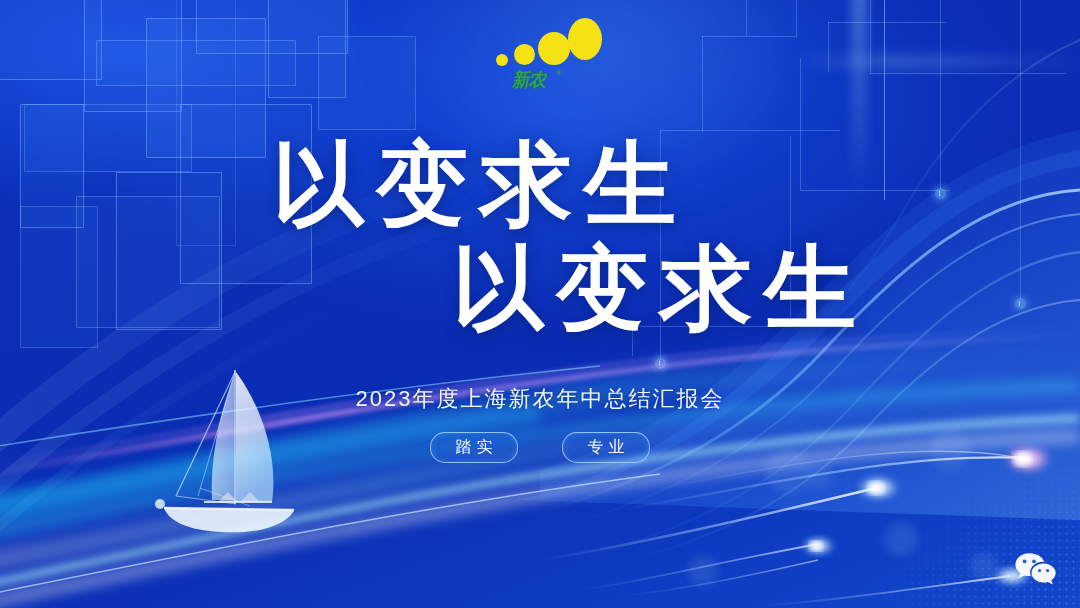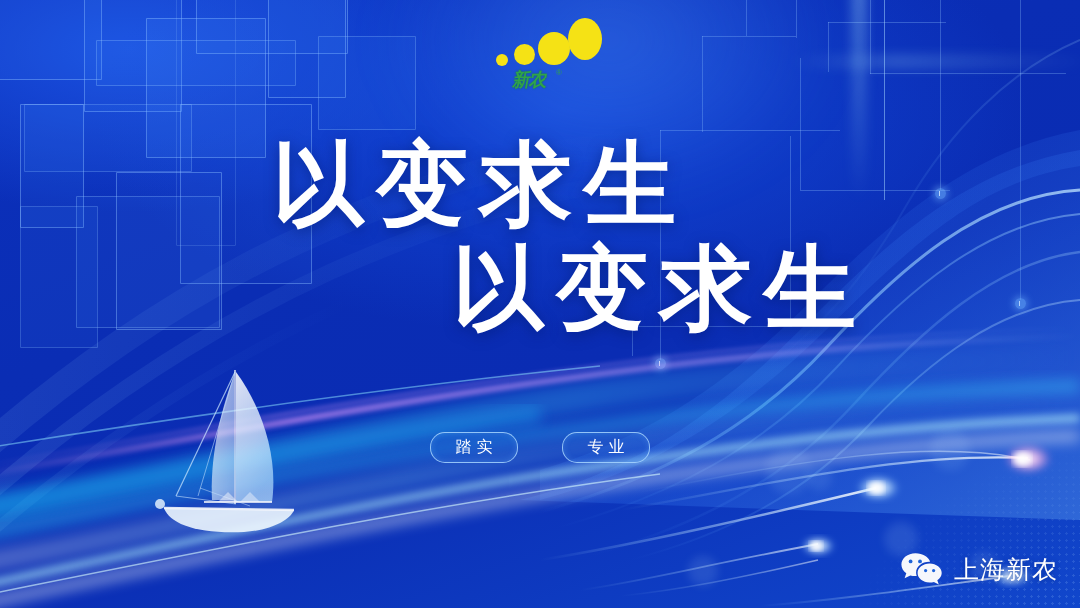--- a/index.html
+++ b/index.html
@@ -312,20 +312,21 @@
     <span class="dot" style="left:72px;top:0px;width:34px;height:42px;"></span>
     <span class="lg-text">新农</span>
     <span class="lg-r">®</span>
   </div>
 
   <div id="headline">
     <div class="hl-line hl1">以变求生</div>
     <div class="hl-line hl2">以变求生</div>
   </div>
 
+  <div id="subtitle">2023年度上海新农年中总结汇报会</div>
 
   <div id="tags">
     <div class="tag">踏实</div>
     <div class="tag">专业</div>
   </div>
 
   <div id="watermark">
     <svg class="wechat" viewBox="0 0 44 34">
       <g fill="#ffffff" opacity=".96">
         <path d="M15.5,1.2 C7.6,1.2 1.4,6.3 1.4,12.5 C1.4,16 3.3,19.2 6.3,21.3 L4.6,26.2 L10.3,23.4
@@ -336,16 +337,15 @@
                  C31.1,30.6 32.6,30.4 33.9,30.0 L38.8,32.4 L37.3,28.2
                  C40.0,26.4 41.7,23.9 41.7,21.1 C41.7,15.9 36.3,11.6 29.6,11.6 Z"></path>
       </g>
       <g fill="#1e63d8">
         <circle cx="10.6" cy="9.4" r="1.9"></circle>
         <circle cx="20.0" cy="9.4" r="1.9"></circle>
         <circle cx="25.6" cy="18.6" r="1.6"></circle>
         <circle cx="33.6" cy="18.6" r="1.6"></circle>
       </g>
     </svg>
-    <span class="wm-text">上海新农</span>
   </div>
 
 </div>
 
 </body></html>

